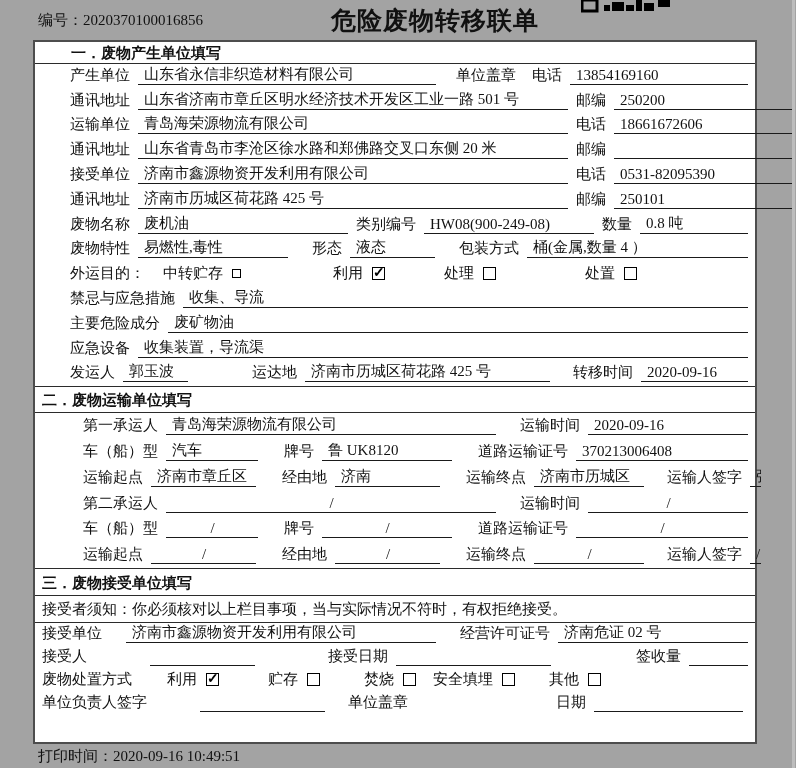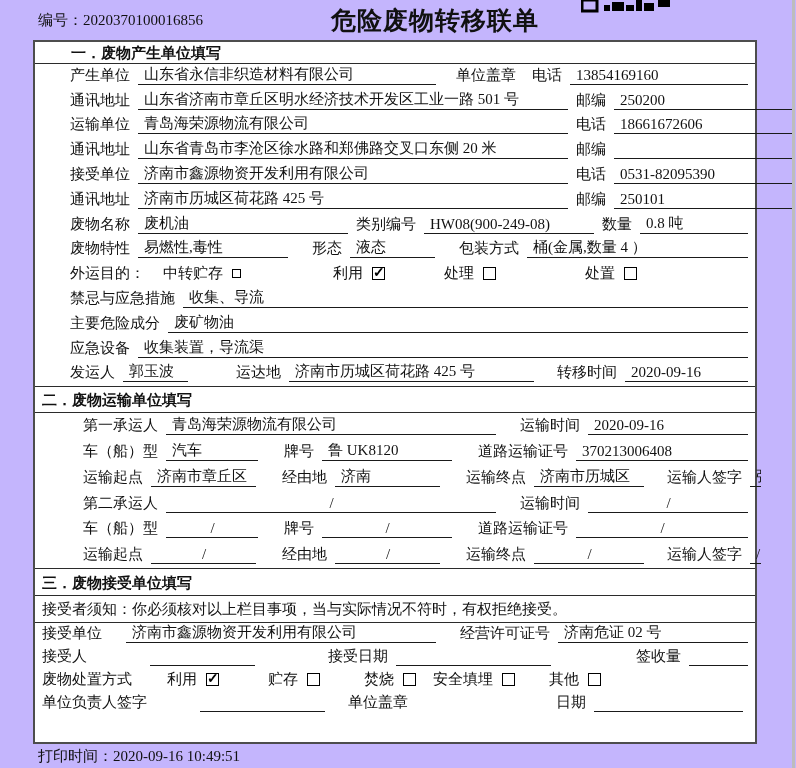--- a/index.html
+++ b/index.html
@@ -1,18 +1,18 @@
 <!DOCTYPE html>
 <html><head>
 <meta charset="utf-8">
 <style>
   * { margin:0; padding:0; box-sizing:border-box; }
   html,body { width:796px; height:768px; background:#fff; overflow:hidden; }
   body { font-family:"Liberation Serif","DejaVu Serif",serif; color:#111; }
-  .doc { position:relative; width:796px; height:768px; background:#c4b5fd; }
+  .doc { position:relative; width:796px; height:768px; background:#a3a3a3; }
 
   
   .serial { position:absolute; left:38px; top:11px; font-size:15px; white-space:nowrap; }
   .title  { position:absolute; left:331px; top:4px; font-size:25px; font-weight:bold; letter-spacing:1px; white-space:nowrap; }
   .qr { position:absolute; left:581px; top:0; }
 
   
   .tbl { position:absolute; left:33px; top:40px; width:724px; height:704px;
          border:2px solid #4d4d4d; background:#fff; }
   .sec-title { font-size:15px; font-weight:bold; padding:2px 0 0 7px; border-bottom:1.5px solid #2b2b2b; }
@@ -33,21 +33,21 @@
   .grow { flex:1 1 auto; }
   .frow > :last-child { margin-right:0; }
   .center { text-align:center; }
   .mla { margin-left:auto; }
   .mr15 { margin-right:15px; } .mr2 { margin-right:2px; } .mr8 { margin-right:8px; }
 
   .w298{width:298px}.w430{width:430px}.w178{width:178px}.w210{width:210px}.w170{width:170px}
   .w150{width:150px}.w85{width:85px}.w65{width:65px}.w245{width:245px}.w330{width:330px}
   .w160{width:160px}.w92{width:92px}.w130{width:130px}.w105{width:105px}.w110{width:110px}
   .w310{width:310px}.w155{width:155px}.w125{width:125px}
-  .ml12{margin-left:12px}.ml40{margin-left:40px}.ml15{margin-left:15px}.ml18{margin-left:18px}
+  .ml12{margin-left:12px}.ml40{margin-left:56px}.ml15{margin-left:15px}.ml18{margin-left:18px}
   .ml45{margin-left:45px}.ml55{margin-left:55px}.ml65{margin-left:65px}.ml77{margin-left:77px}
   .ml140{margin-left:140px}.ml16{margin-left:16px}
 
   
   .cb-item { display:inline-flex; align-items:center; flex:0 0 auto; }
   .cb-lab { margin-right:9px; white-space:nowrap; }
   .cb { width:13px; height:13px; border:1.5px solid #000; display:inline-block; position:relative; margin-bottom:1px; }
   .cb.small { width:9px; height:9px; }
   .cb.checked::after { content:"\2713"; position:absolute; left:0px; top:-4px; font-size:14px; font-weight:bold; color:#000; }
   #purpose-group  .cb-item:nth-child(1){margin-left:10px}

